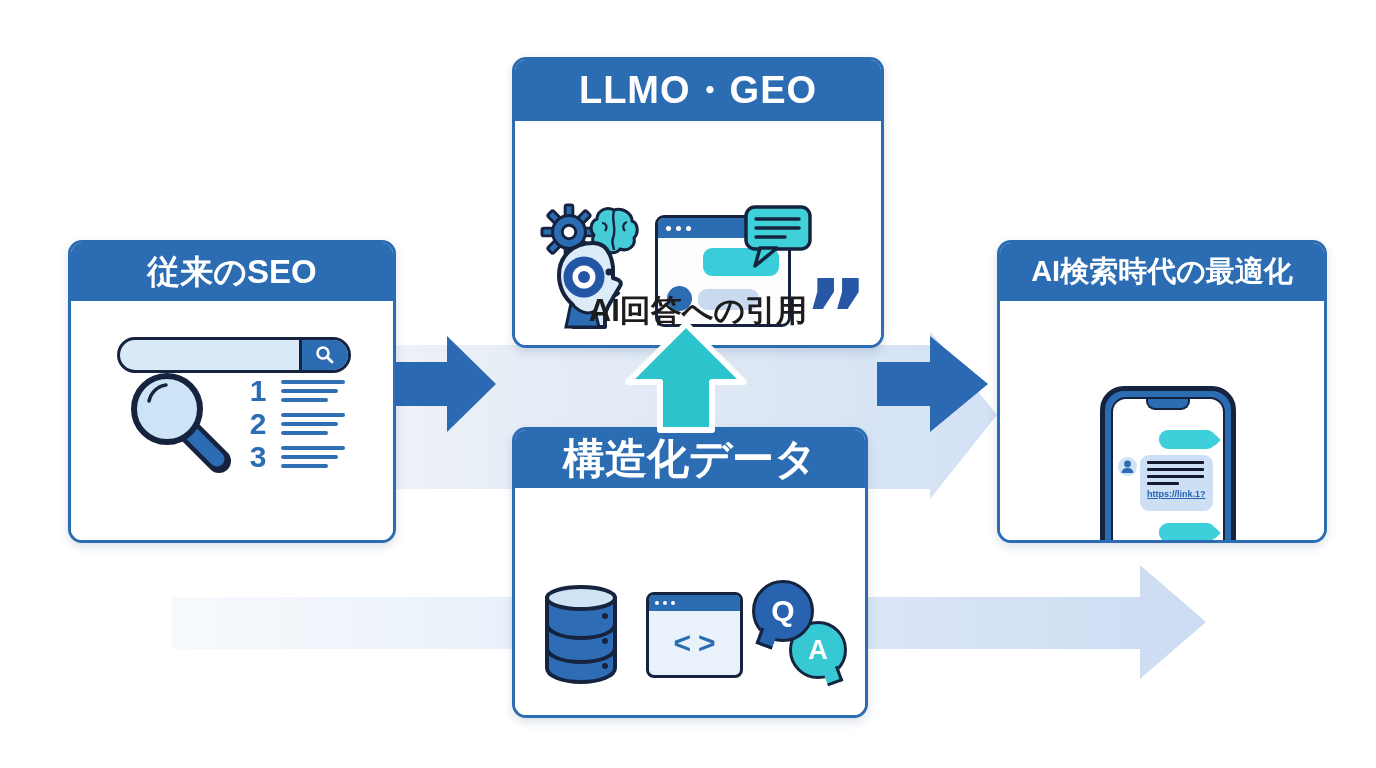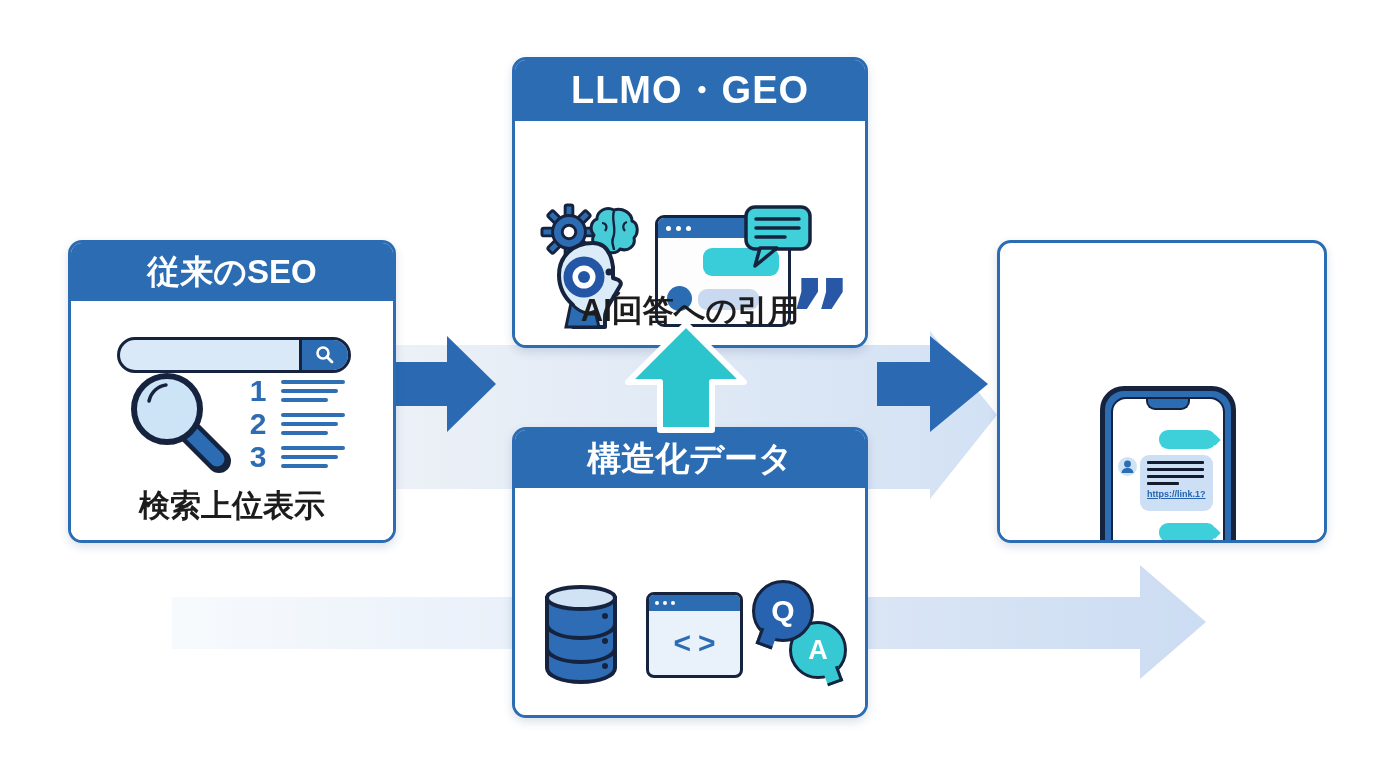--- a/index.html
+++ b/index.html
@@ -15,26 +15,26 @@
   .box-header{position:absolute;left:0;right:0;top:0;background:#2b6cb3;color:#fff;
               display:flex;align-items:center;justify-content:center;font-weight:bold;}
   .box-body{position:absolute;left:0;right:0;bottom:0;background:#fff;}
   .caption{position:absolute;left:0;right:0;bottom:13px;text-align:center;
            font-size:31px;font-weight:bold;color:#1c1c1c;}
 
   .box.seo{left:68px;top:240px;width:322px;height:297px;}
   .seo .box-header{height:58px;font-size:33px;}
   .seo .box-body{top:58px;}
 
-  .box.llmo{left:512px;top:57px;width:350px;height:285px;}
+  .box.llmo{left:512px;top:57px;width:350px;height:285px;padding-left:16px;}
   .llmo .box-header{height:61px;font-size:38px;letter-spacing:1px;}
   .llmo .box-body{top:61px;}
 
   .box.structured{left:512px;top:427px;width:350px;height:285px;}
-  .structured .box-header{height:58px;font-size:34px;}
+  .structured .box-header{height:58px;font-size:42px;}
   .structured .box-body{top:58px;}
 
   .box.ai{left:997px;top:240px;width:324px;height:297px;}
   .ai .box-header{height:58px;font-size:29px;}
   .ai .box-body{top:58px;}
 
   
   .search-bar{position:absolute;left:46px;top:36px;width:228px;height:30px;background:#d9e9f7;
               border:3px solid #16233f;border-radius:18px;overflow:hidden;}
   .search-btn{position:absolute;right:0;top:0;bottom:0;width:46px;background:#2b6cb3;
@@ -170,21 +170,20 @@
         </div>
         <div class="rank-row">
           <span class="rank-num">3</span>
           <span class="rank-lines">
               <i></i>
               <i></i>
               <i></i>
             </span>
         </div>
       </div>
-      <div class="caption">検索上位表示</div>
     </div>
   </div>
 
   <div class="box llmo">
     <div class="box-header">
       <span>LLMO・GEO</span>
     </div>
     <div class="box-body">
       <svg class="gear-ico" width="58" height="58" viewBox="0 0 60 60">
         <g fill="#2b6cb3" stroke="#16233f" stroke-width="3">
@@ -262,20 +261,23 @@
       <div class="qa-bubble q-bubble">
         <span>Q</span>
       </div>
       <div class="qa-bubble a-bubble">
         <span>A</span>
       </div>
     </div>
   </div>
 
   <div class="box ai">
+    <div class="box-header">
+      <span>AI検索時代の最適化</span>
+    </div>
     <div class="box-body">
       <div class="phone">
         <div class="screen">
           <div class="notch"></div>
           <div class="ph-bub-cyan ph-bub1"></div>
           <div class="ph-avatar">
             <svg width="19" height="19" viewBox="0 0 19 19">
               <circle cx="9.5" cy="7" r="3.4" fill="#2b6cb3"></circle>
               <path d="M3.5,16 C4,12 6.5,11 9.5,11 C12.5,11 15,12 15.5,16 Z" fill="#2b6cb3"></path>
             </svg>

